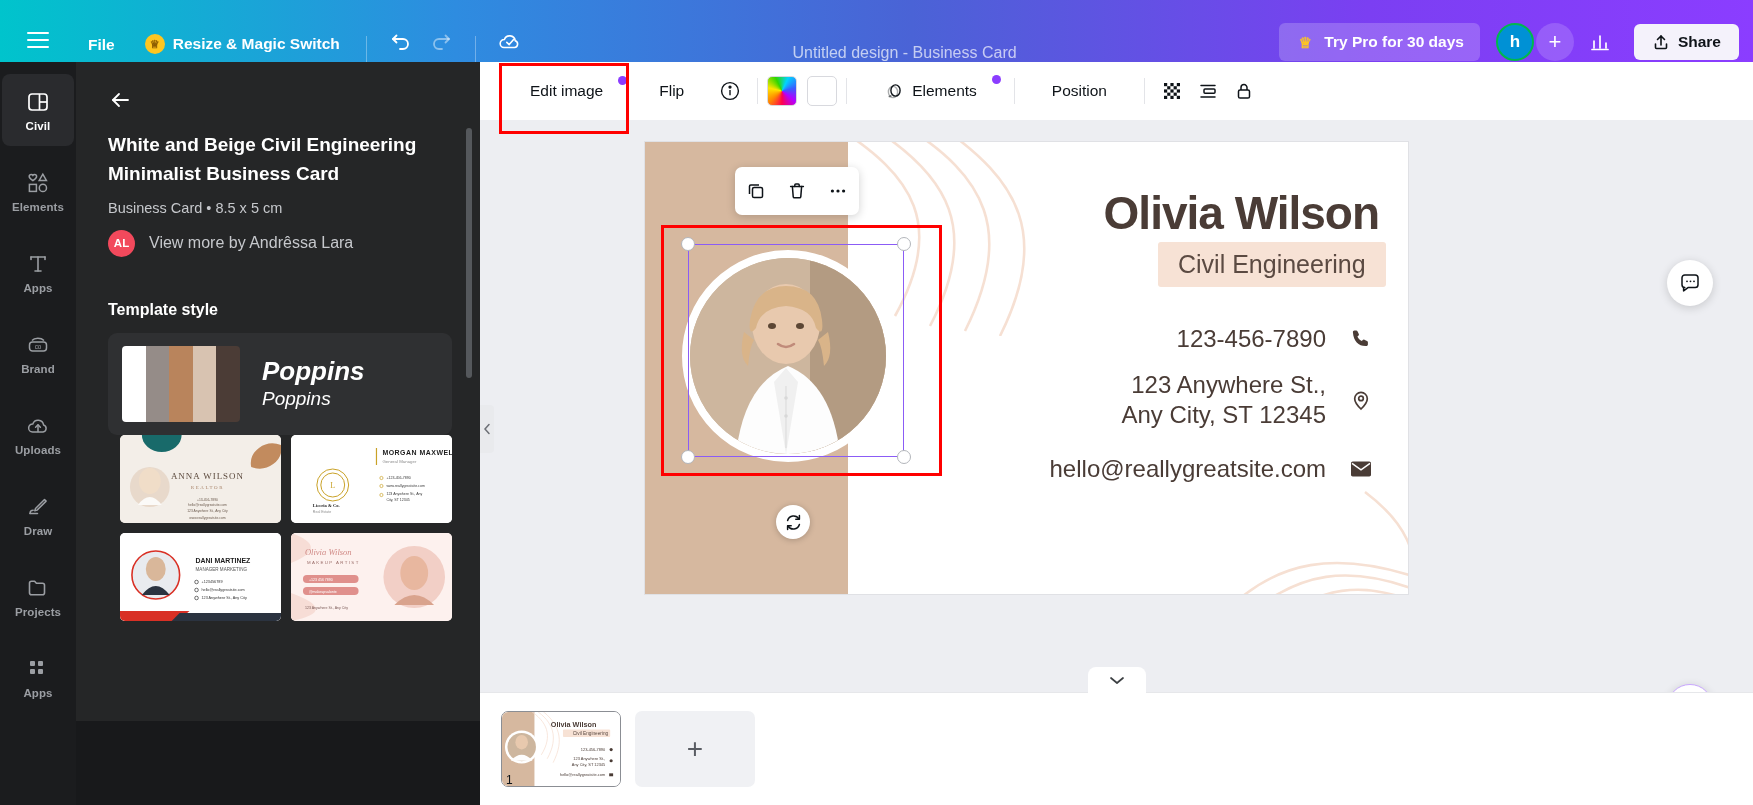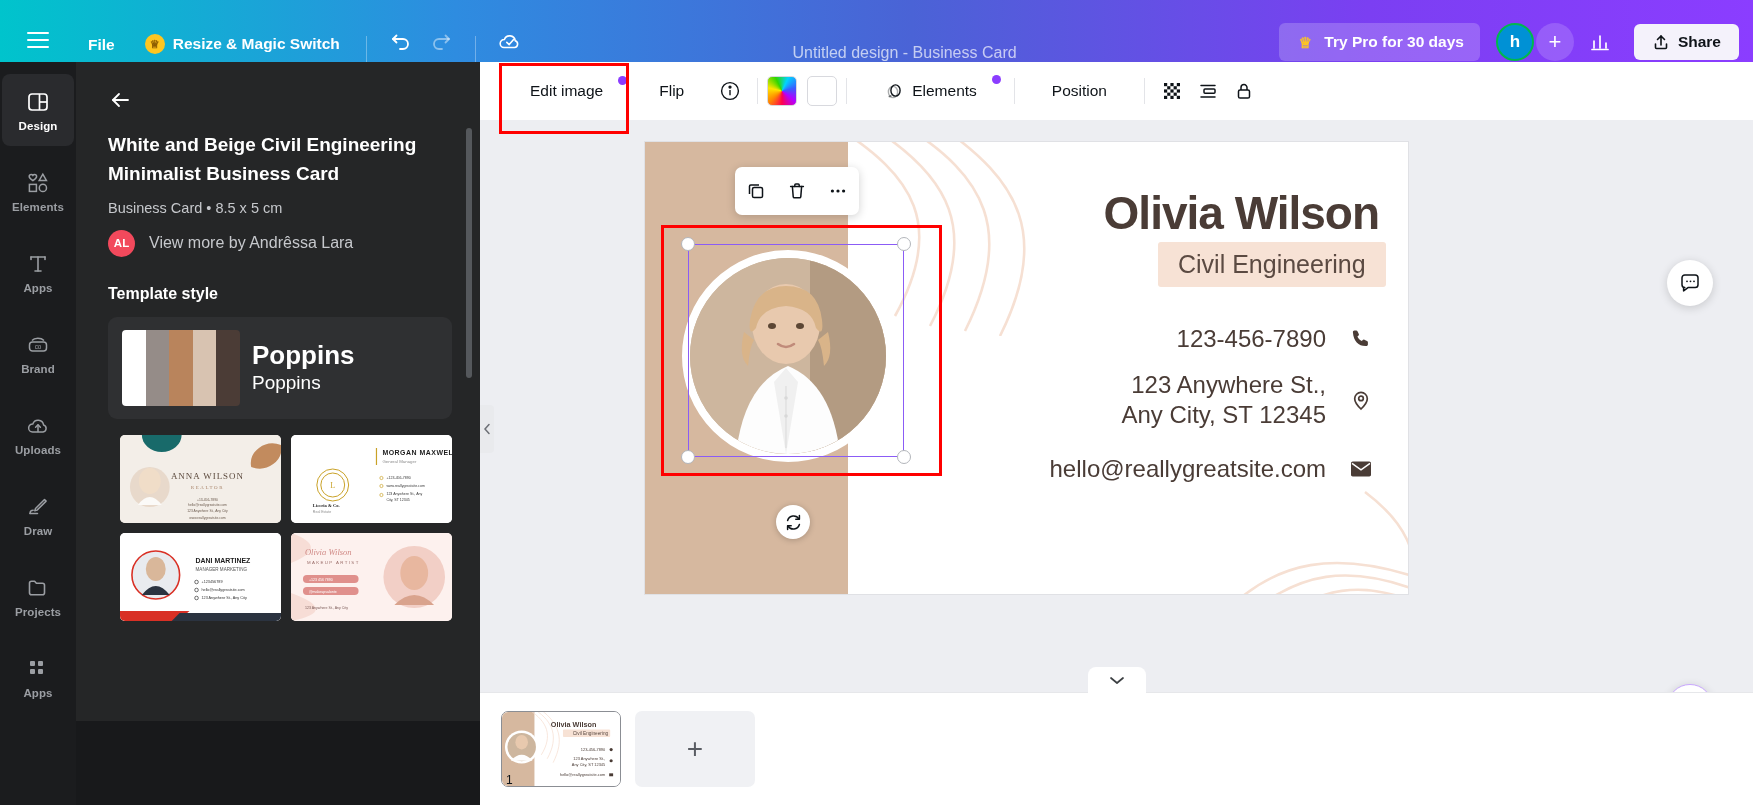--- a/index.html
+++ b/index.html
@@ -104,33 +104,33 @@
     margin-top: 6px;
   }
   .tpl-meta { color: #c6c8cc; font-size: 14.5px; margin-top: 11px; }
   .tpl-author { display: flex; align-items: center; gap: 14px; margin-top: 14px; cursor: pointer; }
   .tpl-avatar {
     width: 27px; height: 27px; border-radius: 50%; background: #f2495c;
     color: #fff; font-size: 11.5px; font-weight: 700;
     display: flex; align-items: center; justify-content: center;
   }
   .tpl-author-name { color: #c6c8cc; font-size: 16px; }
-  .sec-head { color: #fff; font-size: 16px; font-weight: 700; margin-top: 28px; }
+  .sec-head { color: #fff; font-size: 16px; font-weight: 700; margin-top: 44px; }
   .style-card {
     margin-top: 14px; background: #2f3032; border-radius: 9px;
-    height: 102px; display: flex; align-items: center; gap: 12px;
-    padding: 0 14px; cursor: pointer;
+    height: 102px; display: flex; align-items: center; gap: 22px;
+    padding: 0 14px; cursor: pointer; font-style: italic;
   }
   .swatches { display: flex; width: 118px; height: 76px; border-radius: 4px; overflow: hidden; }
   .swatches div { flex: 1; }
   .style-names { display: flex; flex-direction: column; gap: 2px; }
   .style-primary { color: #fff; font-size: 26px; font-weight: 700; line-height: 1.15; }
   .style-secondary { color: #fff; font-size: 19px; font-weight: 400; line-height: 1.2; }
   .more-grid {
-    margin-top: 16px; display: grid; grid-template-columns: 1fr 1fr;
+    display: grid; grid-template-columns: 1fr 1fr;
     gap: 10px;
     padding-left: 12px;
   }
   .thumb {
     height: 88px; border-radius: 5px; overflow: hidden;
     position: relative; cursor: pointer; background: #fff;
   }
 
   
   .panel-scroll {
@@ -331,21 +331,21 @@
   </div>
 </div>
 
 <div class="rail">
   <div class="rail-item active">
     <svg width="26" height="26" viewBox="0 0 26 26" fill="none" stroke="currentColor" stroke-width="1.7">
       <rect x="4" y="5" width="18" height="16" rx="3"></rect>
         <line x1="14.5" y1="5" x2="14.5" y2="21"></line>
         <line x1="14.5" y1="13" x2="22" y2="13"></line>
     </svg>
-    <span class="lbl">Design</span>
+    <span class="lbl">Civil</span>
   </div>
   <div class="rail-item">
     <svg width="26" height="26" viewBox="0 0 26 26" fill="none" stroke="currentColor" stroke-width="1.5">
       <path d="M4.2 6.6c0-1.2 1-2.1 2.1-2.1.8 0 1.3.4 1.6.9.3-.5.8-.9 1.6-.9 1.1 0 2.1.9 2.1 2.1 0 1.9-3.7 4.1-3.7 4.1S4.2 8.5 4.2 6.6z"></path>
       <path d="M17.8 4.2l3.6 6.3h-7.2z"></path>
       <rect x="4.4" y="14.4" width="7" height="7"></rect>
       <circle cx="17.9" cy="17.9" r="3.6"></circle>
     </svg>
     <span class="lbl">Elements</span>
   </div>

